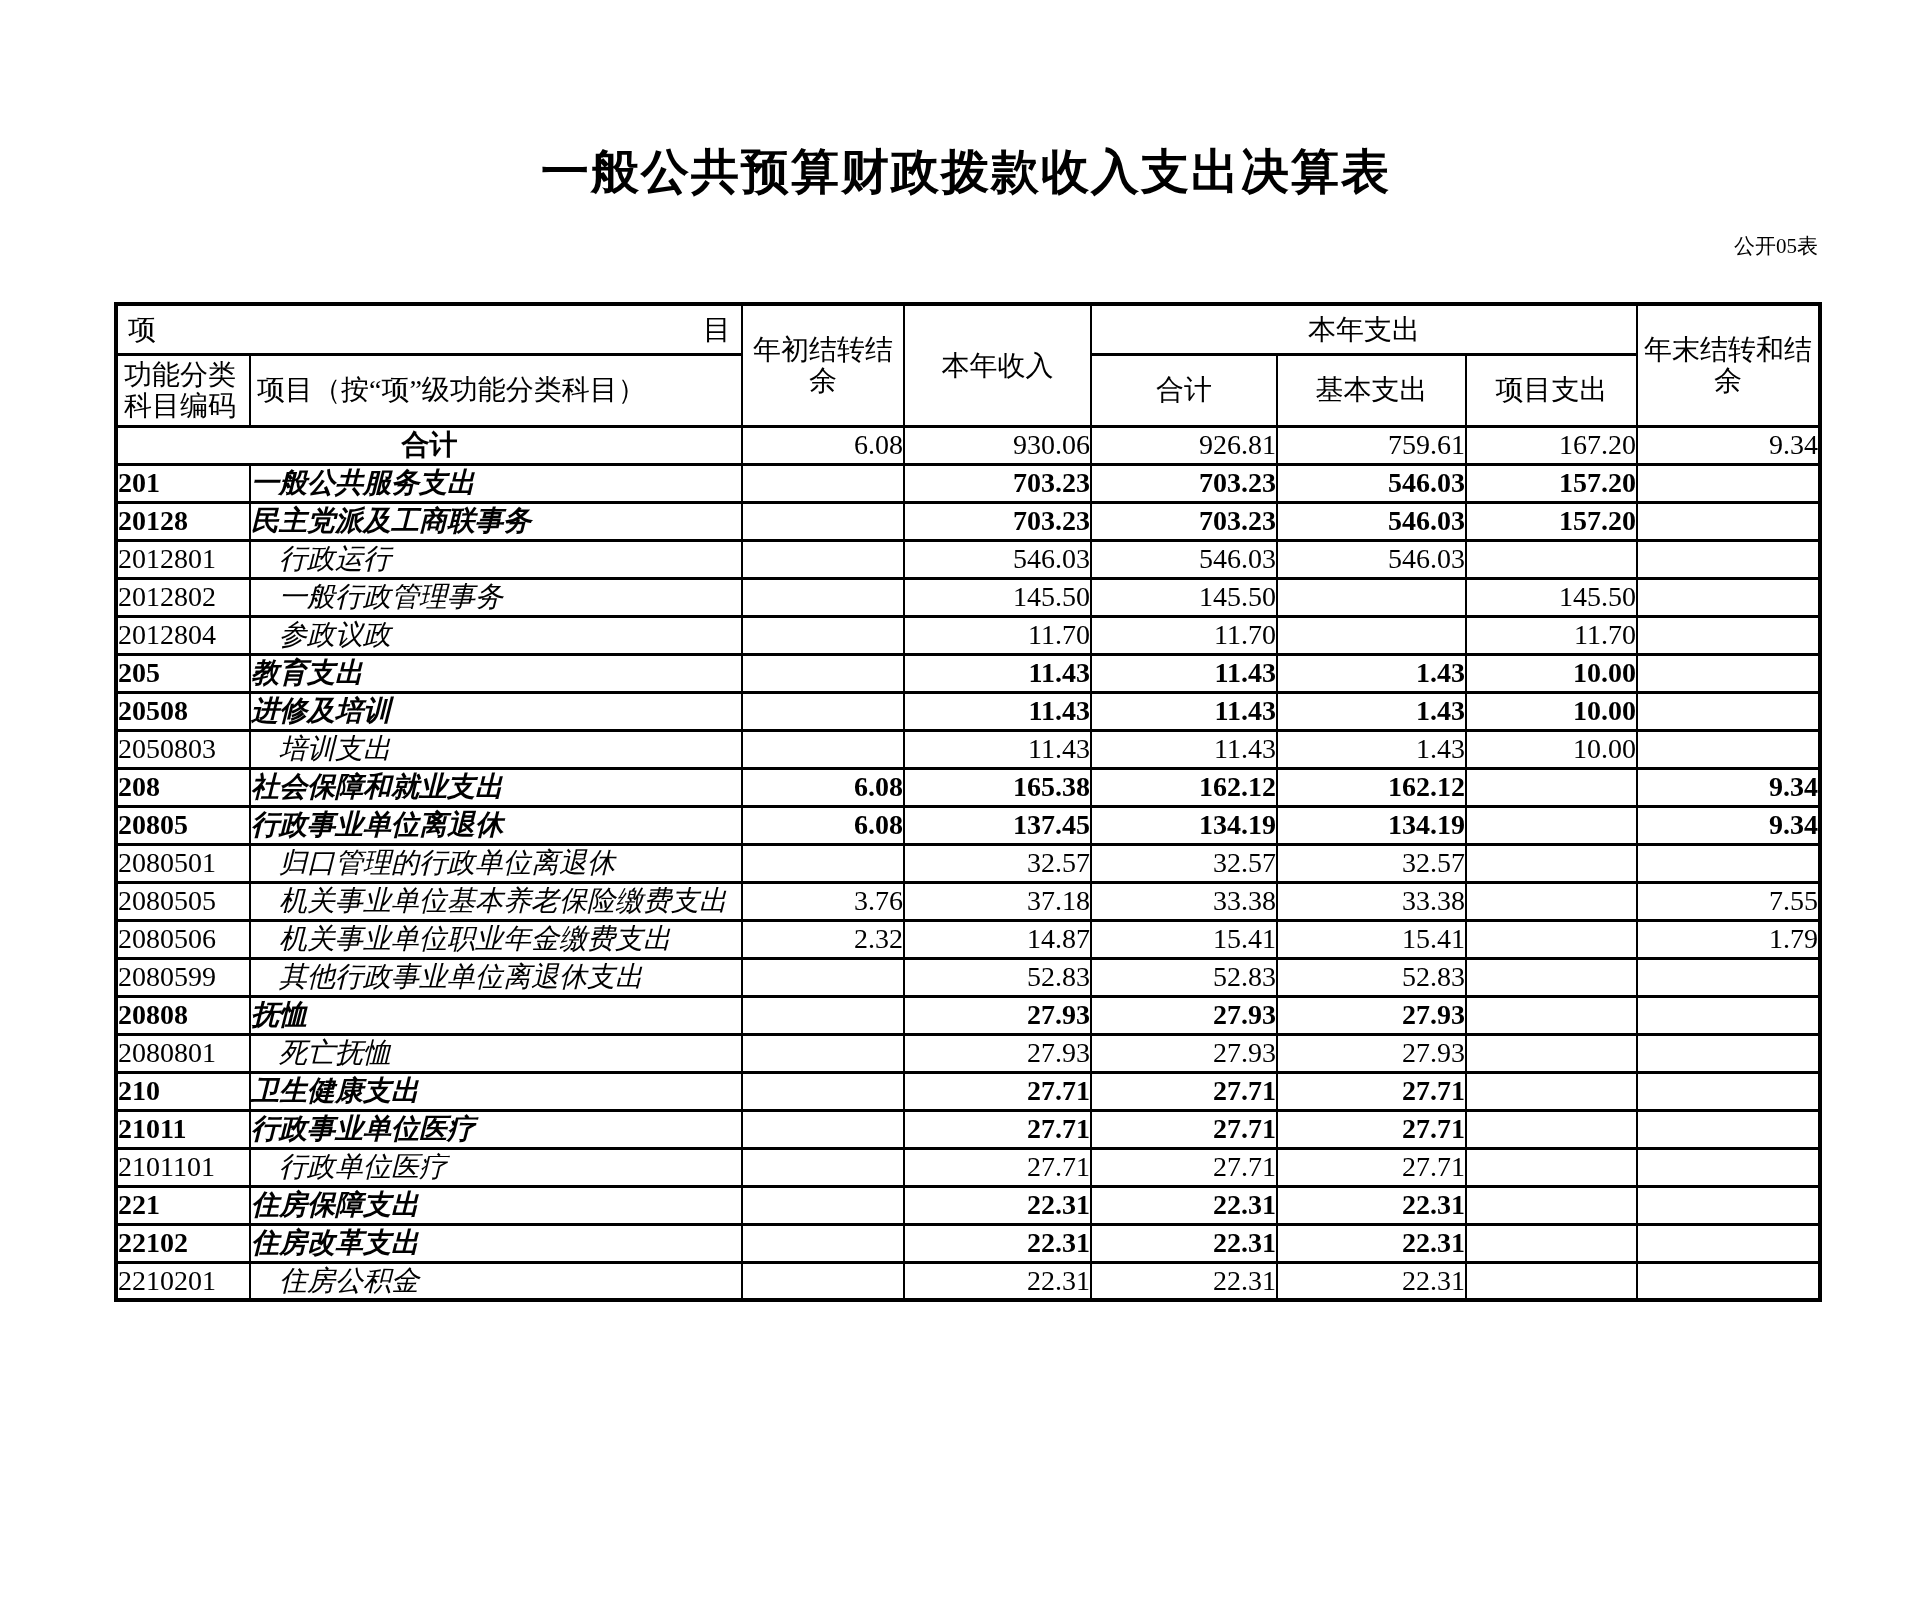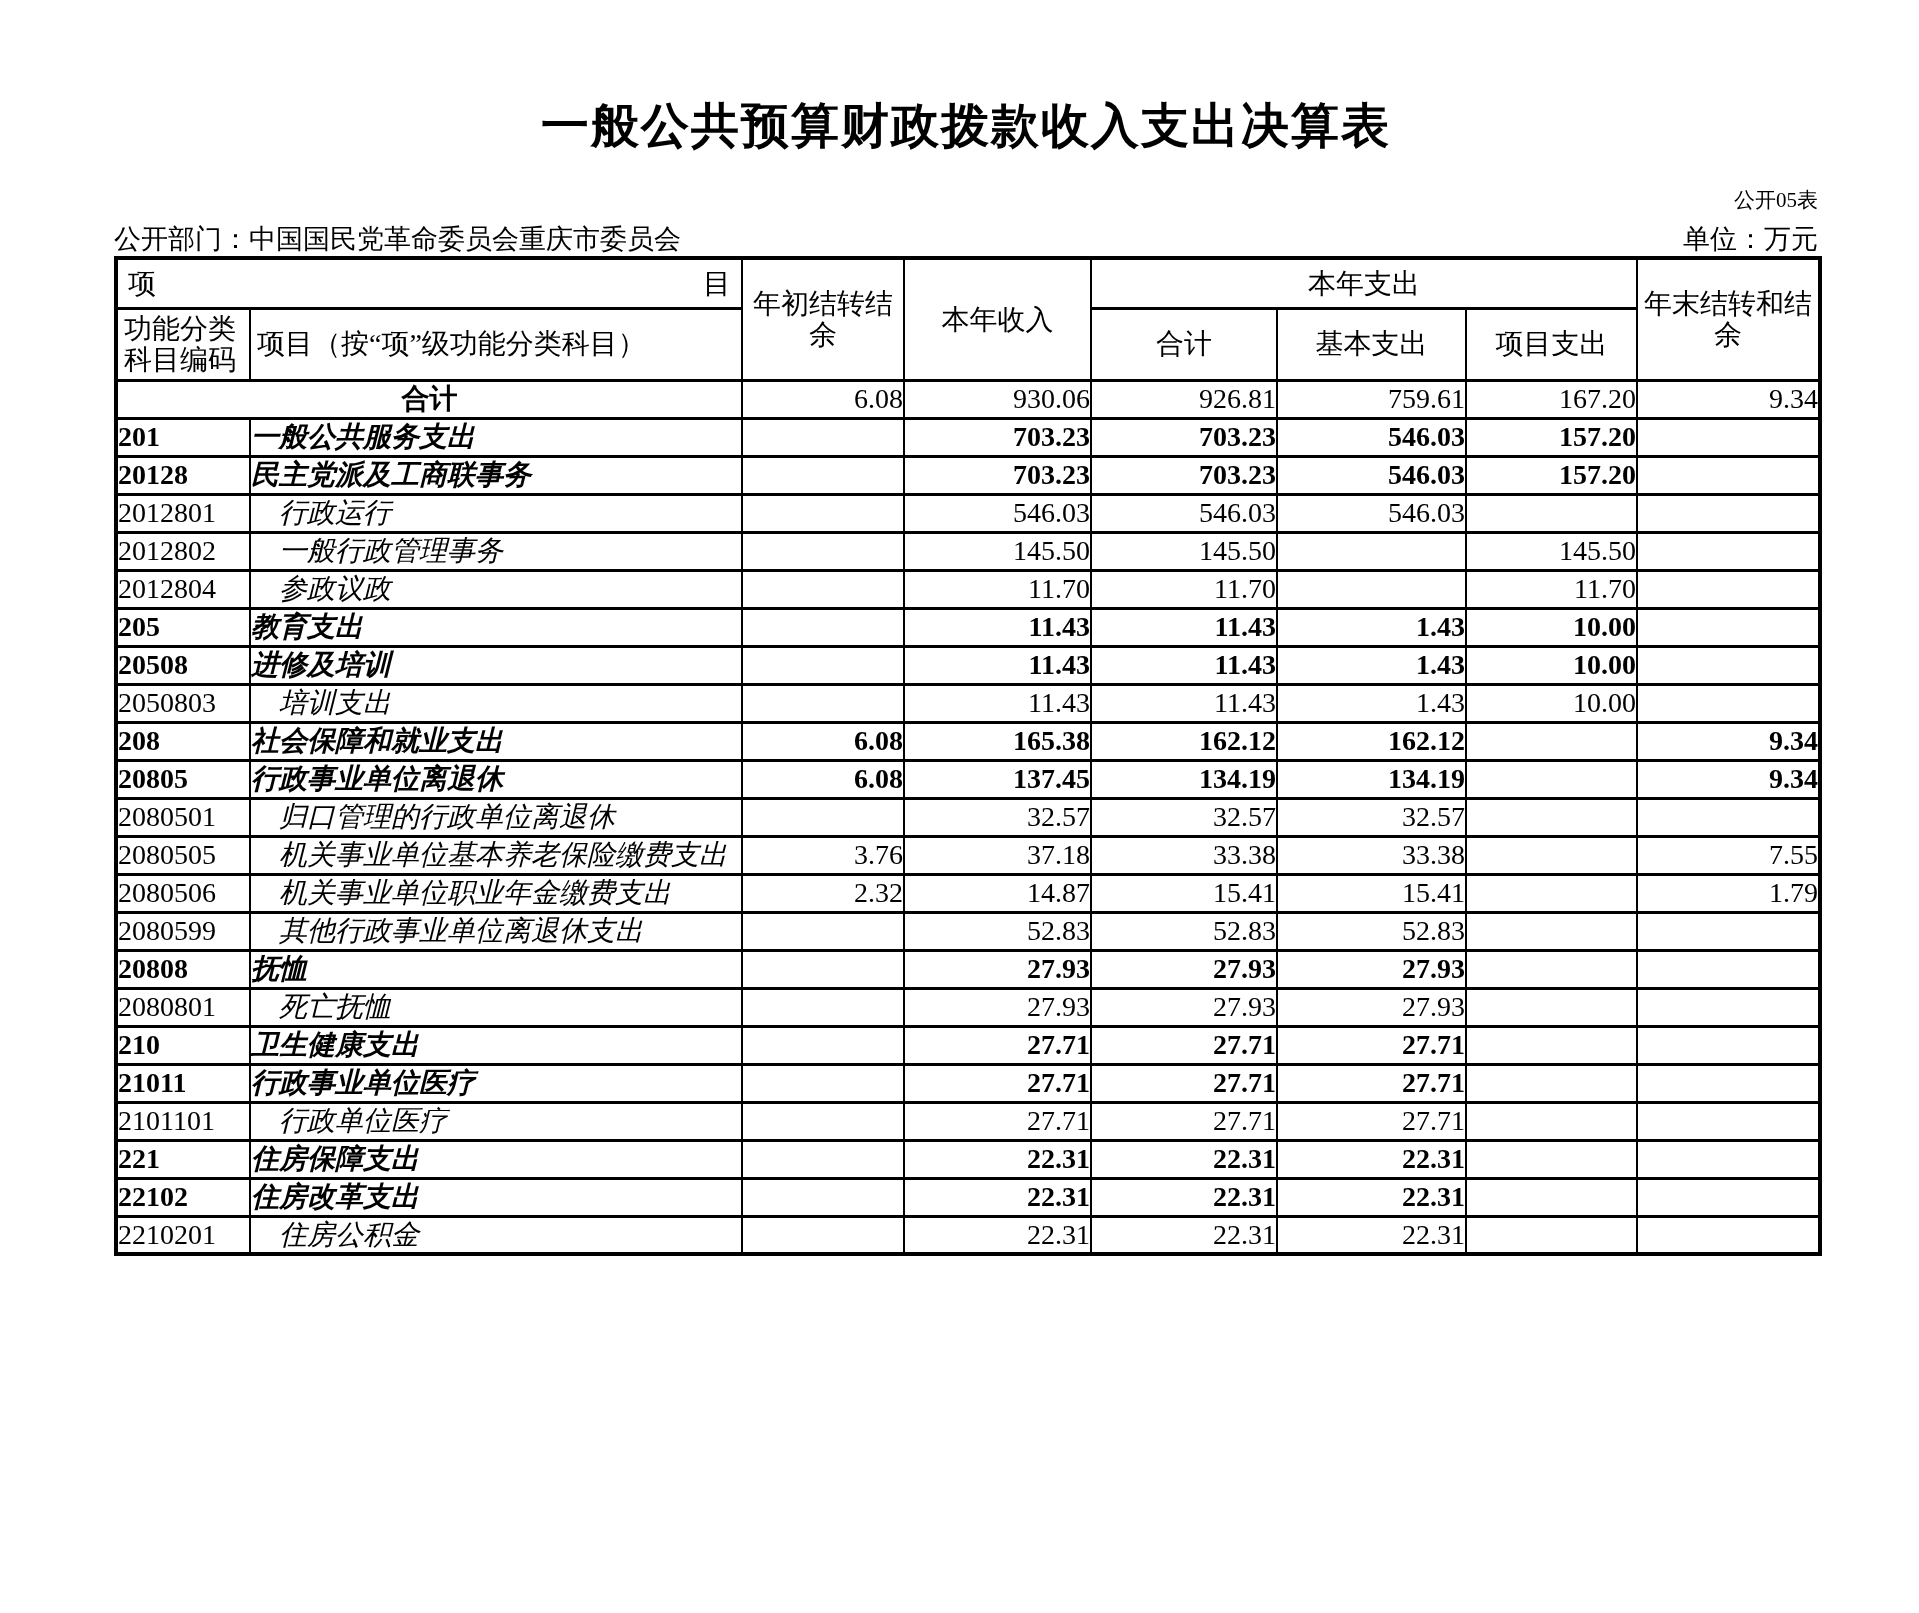--- a/index.html
+++ b/index.html
@@ -1,21 +1,21 @@
 <!DOCTYPE html>
 <html><head>
 <meta charset="utf-8">
 <style>
   html,body { margin:0; padding:0; background:#ffffff; }
   body {
     width:1919px; height:1613px; position:relative;
     font-family:"Liberation Serif","DejaVu Serif",serif;
     color:#000;
   }
-  .page { position:absolute; inset:0; }
+  .page { position:absolute; inset:0;margin-top:46px; }
 
   .title {
     position:absolute; top:94px; left:114px; width:1704px;
     text-align:center; font-size:48px; font-weight:bold; letter-spacing:2px;
     white-space:nowrap;
   }
   .table-code {
     position:absolute; top:186px; left:114px; width:1704px;
     text-align:right; font-size:21px;
   }
@@ -63,24 +63,20 @@
 </style>
 </head>
 <body>
 
 <div class="page">
 
   <div class="title">一般公共预算财政拨款收入支出决算表</div>
 
   <div class="table-code">公开05表</div>
 
-  <div class="pre-table-row">
-    <span>公开部门：中国国民党革命委员会重庆市委员会</span>
-    <span>单位：万元</span>
-  </div>
 
   <table class="fin">
     <colgroup>
       <col style="width:134px">
       <col style="width:492px">
       <col style="width:162px">
       <col style="width:187px">
       <col style="width:186px">
       <col style="width:189px">
       <col style="width:171px">

